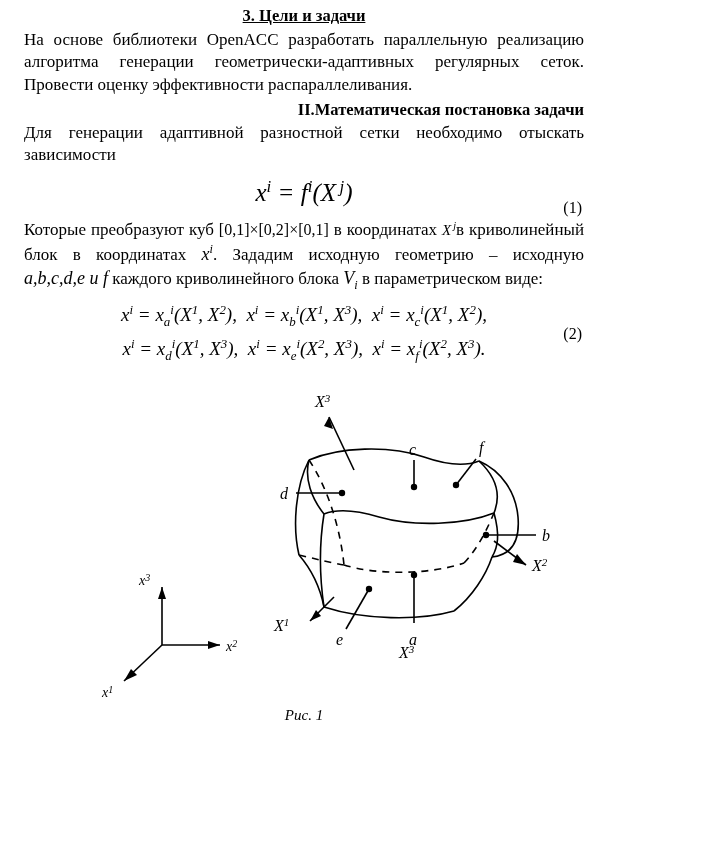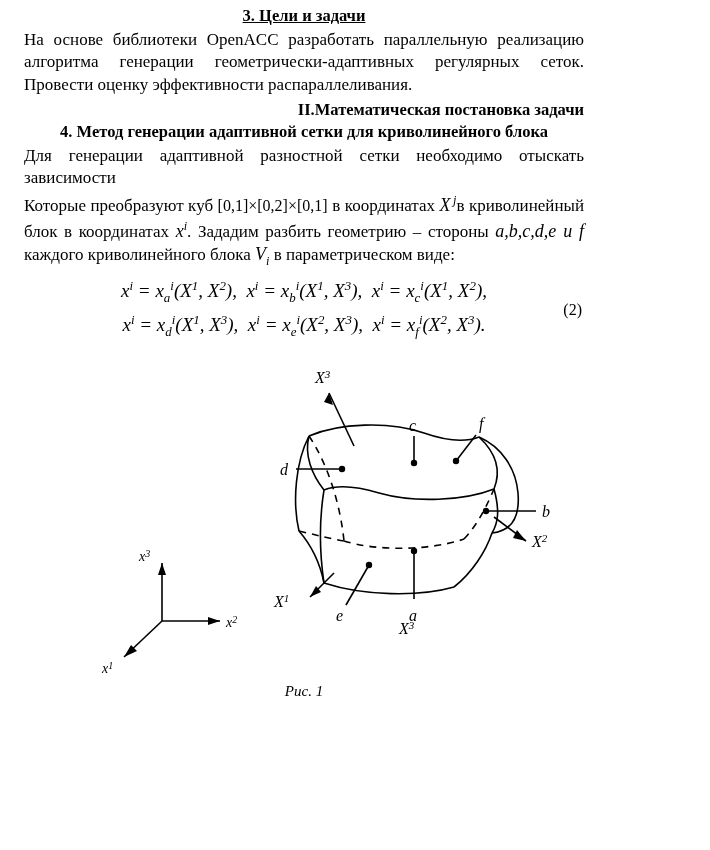--- a/index.html
+++ b/index.html
@@ -109,34 +109,37 @@
   <div class="heading">
     <span class="u">3. Цели и задачи</span>
   </div>
 
   <div class="para">На основе библиотеки OpenACC разработать параллельную реализацию алгоритма генерации геометрически-адаптивных регулярных сеток. Провести оценку эффективности распараллеливания.</div>
 
   <div class="heading2">
     <span class="u">II.Математическая постановка задачи</span>
   </div>
 
-  <div class="heading3">
-    <span class="u">4. Метод генерации адаптивной сетки для криволинейного блока</span>
-  </div>
 
 
   <div class="para" style="text-align:justify;">Для генерации адаптивной разностной сетки необходимо отыскать зависимости</div>
 
+  <div class="eqrow">
+    <div class="eqcenter">
+      <span class="math" style="font-size:25px;">x<sup>i</sup> = f<sup>i</sup>(X<sup> j</sup>)</span>
+    </div>
+    <div class="eqnum">(1)</div>
+  </div>
 
   <div class="para" style="text-align:justify;">
     <span>Которые преобразуют куб</span>
     <span class="math" style="font-style:normal;font-size:16px;">[0,1]×[0,2]×[0,1]</span>
     <span>в координатах</span>
-    <span class="math" style="font-size:18px;">X<sup> j</sup></span><span>в криволинейный блок в координатах</span>
-    <span class="math" style="font-size:18px;">x<sup>i</sup></span><span>. Зададим разбить геометрию – стороны</span>
+    <span class="math" style="font-size:15px;">X<sup> j</sup></span><span>в криволинейный блок в координатах</span>
+    <span class="math" style="font-size:18px;">x<sup>i</sup></span><span>. Зададим исходную геометрию – исходную</span>
     <span class="math" style="font-size:18px;">a,b,c,d,e и f</span>
     <span>каждого криволинейного блока</span>
     <span class="math" style="font-size:18px;">V<sub>i</sub></span>
     <span>в параметрическом виде:</span>
   </div>
 
   <div class="eqrow" style="margin-top:6px;">
     <div class="eq2">
       <span class="math">x<sup>i</sup> = x<sub>a</sub><sup>i</sup>(X<sup>1</sup>, X<sup>2</sup>),&nbsp; x<sup>i</sup> = x<sub>b</sub><sup>i</sup>(X<sup>1</sup>, X<sup>3</sup>),&nbsp; x<sup>i</sup> = x<sub>c</sub><sup>i</sup>(X<sup>1</sup>, X<sup>2</sup>),</span>
     </div>

